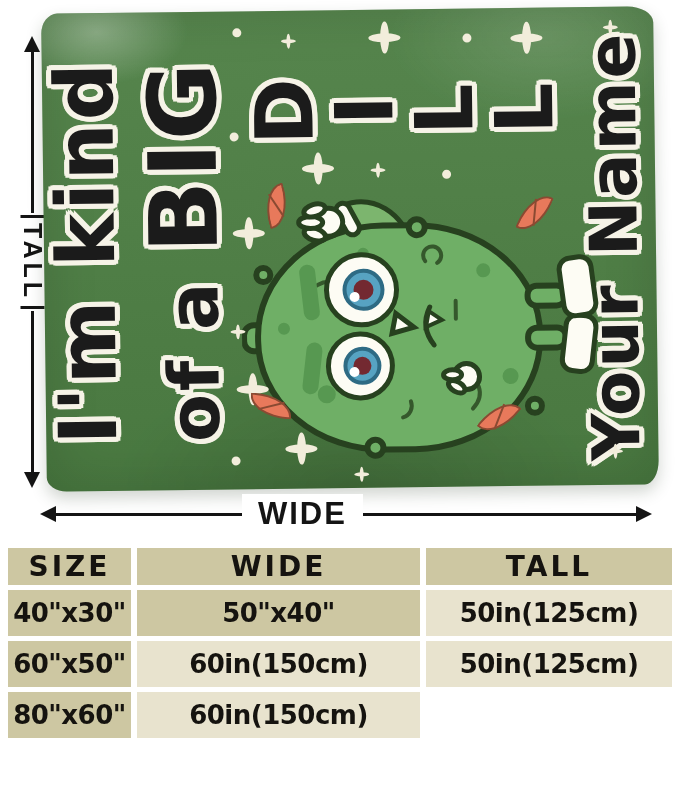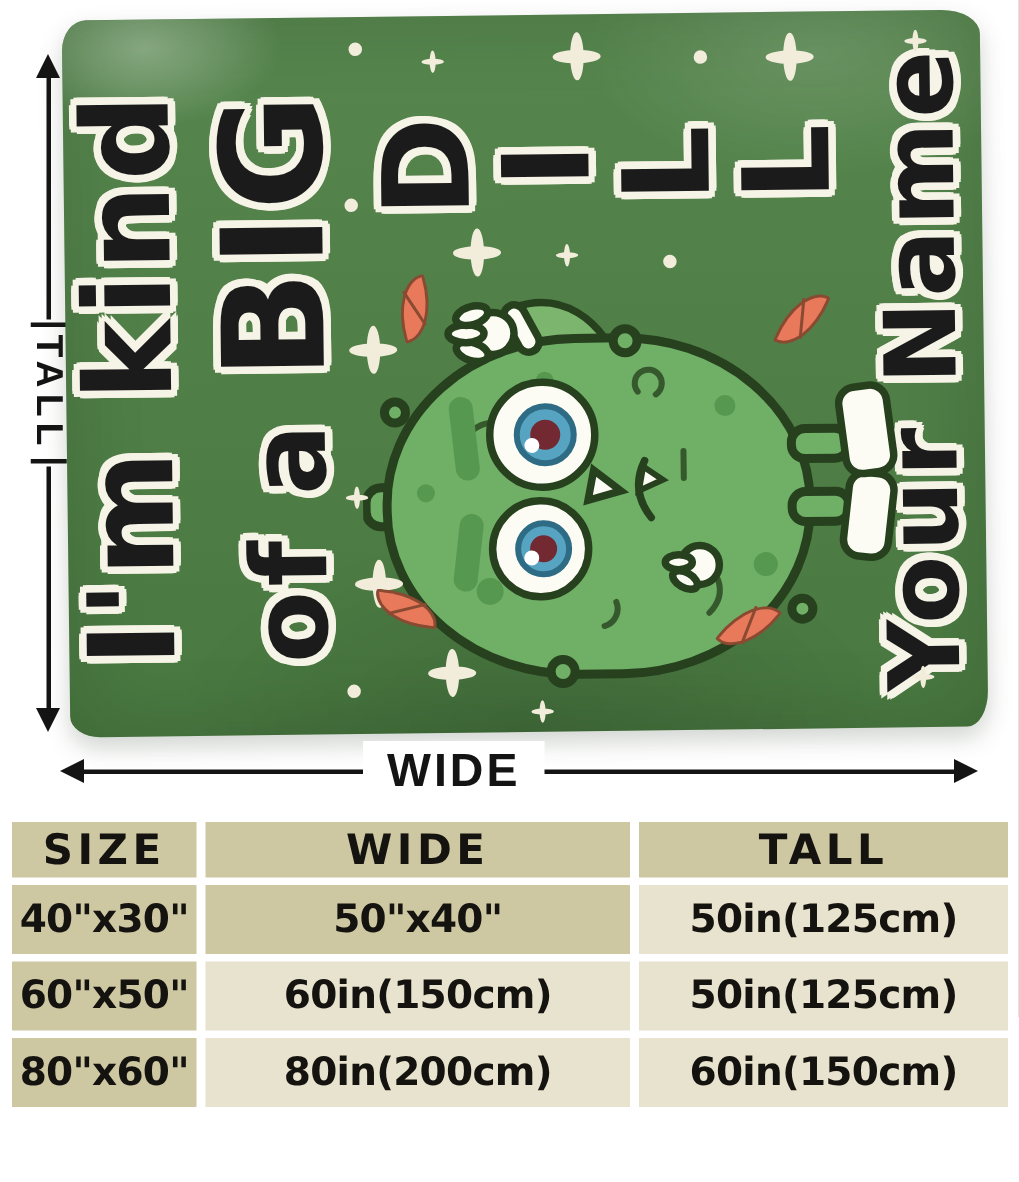--- a/index.html
+++ b/index.html
@@ -236,17 +236,16 @@
     <div class="cell khaki">40"x30"</div>
 
     <div class="cell khaki">50"x40"</div>
     <div class="cell">50in(125cm)</div>
 
     <div class="cell khaki">60"x50"</div>
     <div class="cell">60in(150cm)</div>
     <div class="cell">50in(125cm)</div>
 
     <div class="cell khaki">80"x60"</div>
-    <div class="cell">80in(200cm)</div>
     <div class="cell">60in(150cm)</div>
   </div>
 
 </div>
 
 </body></html>

